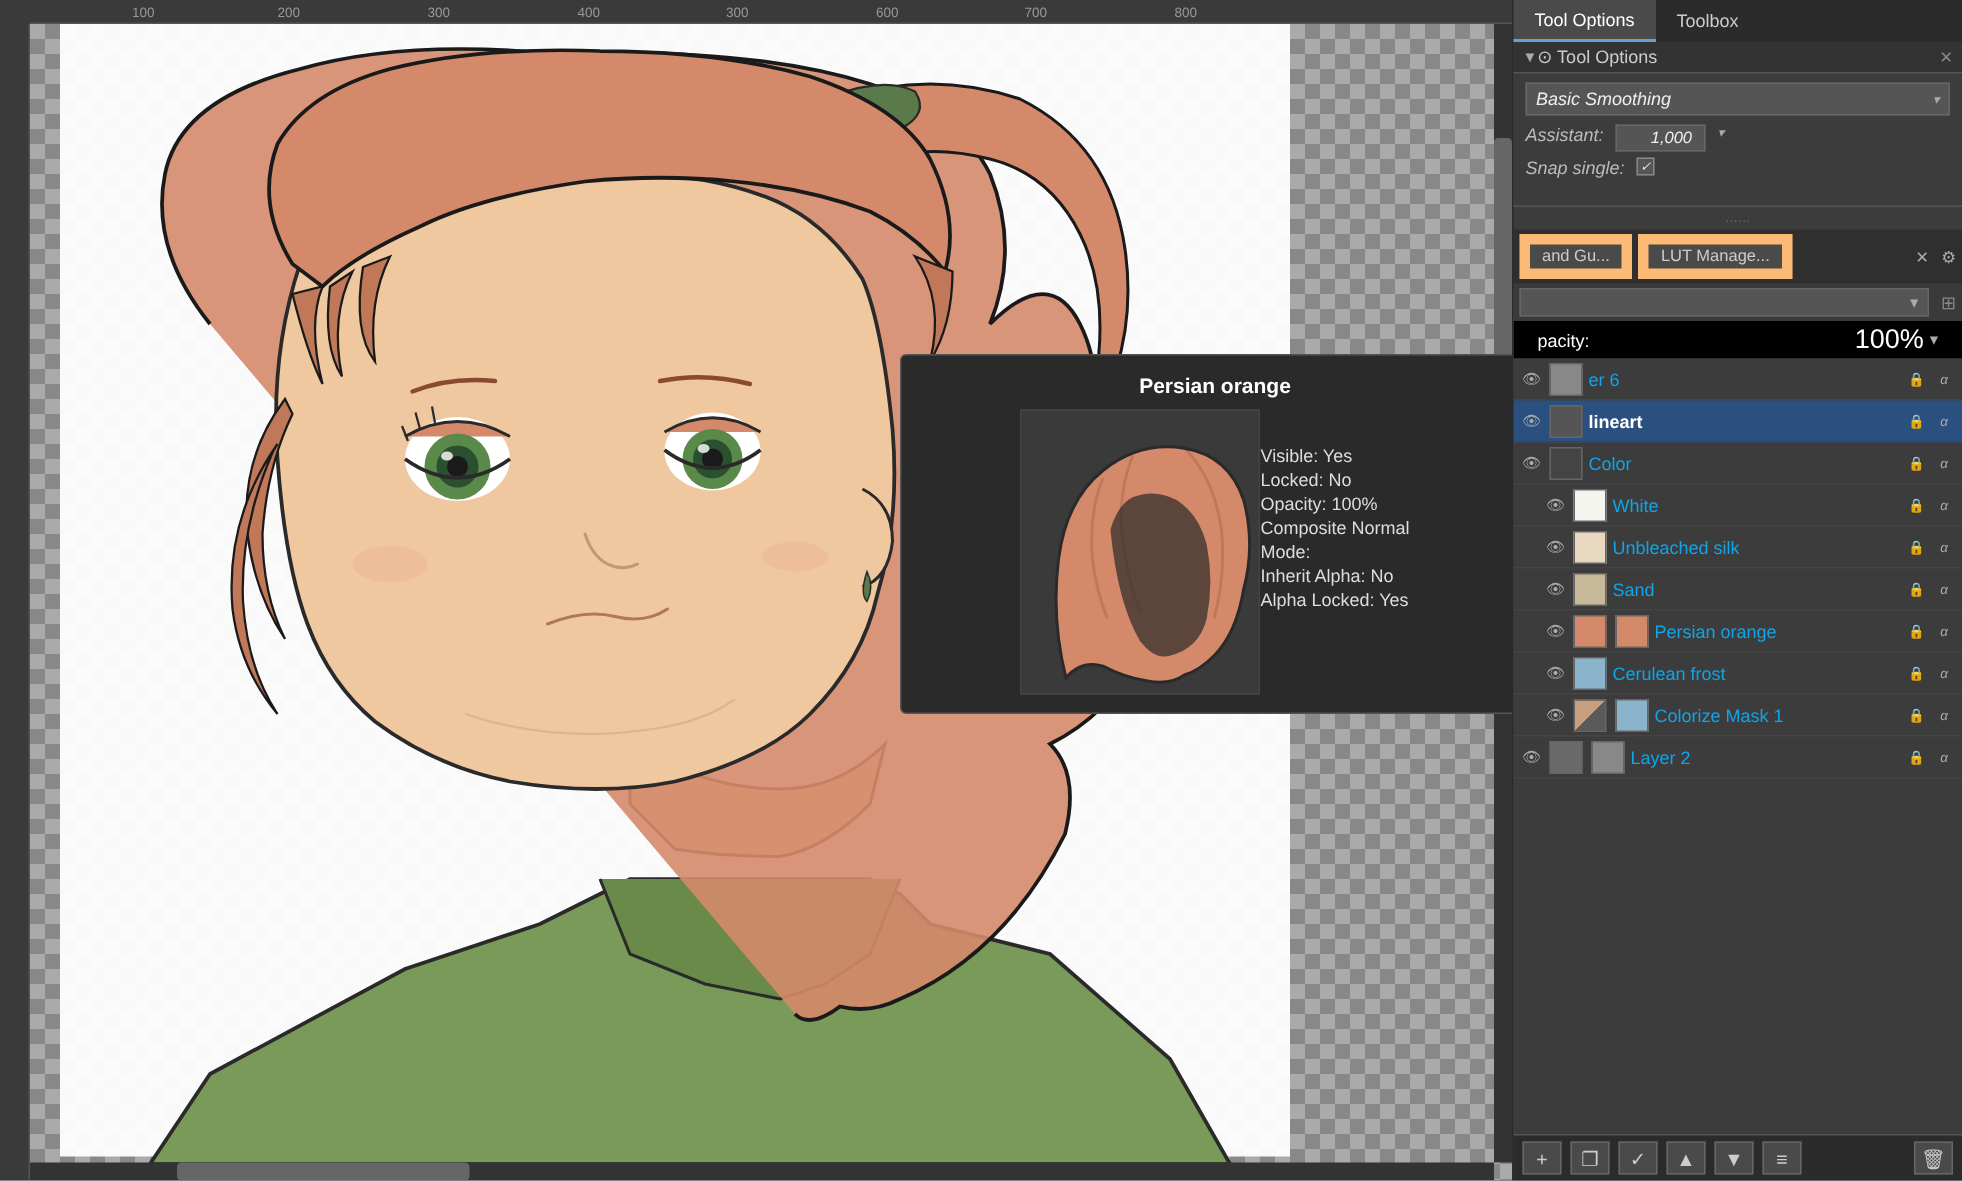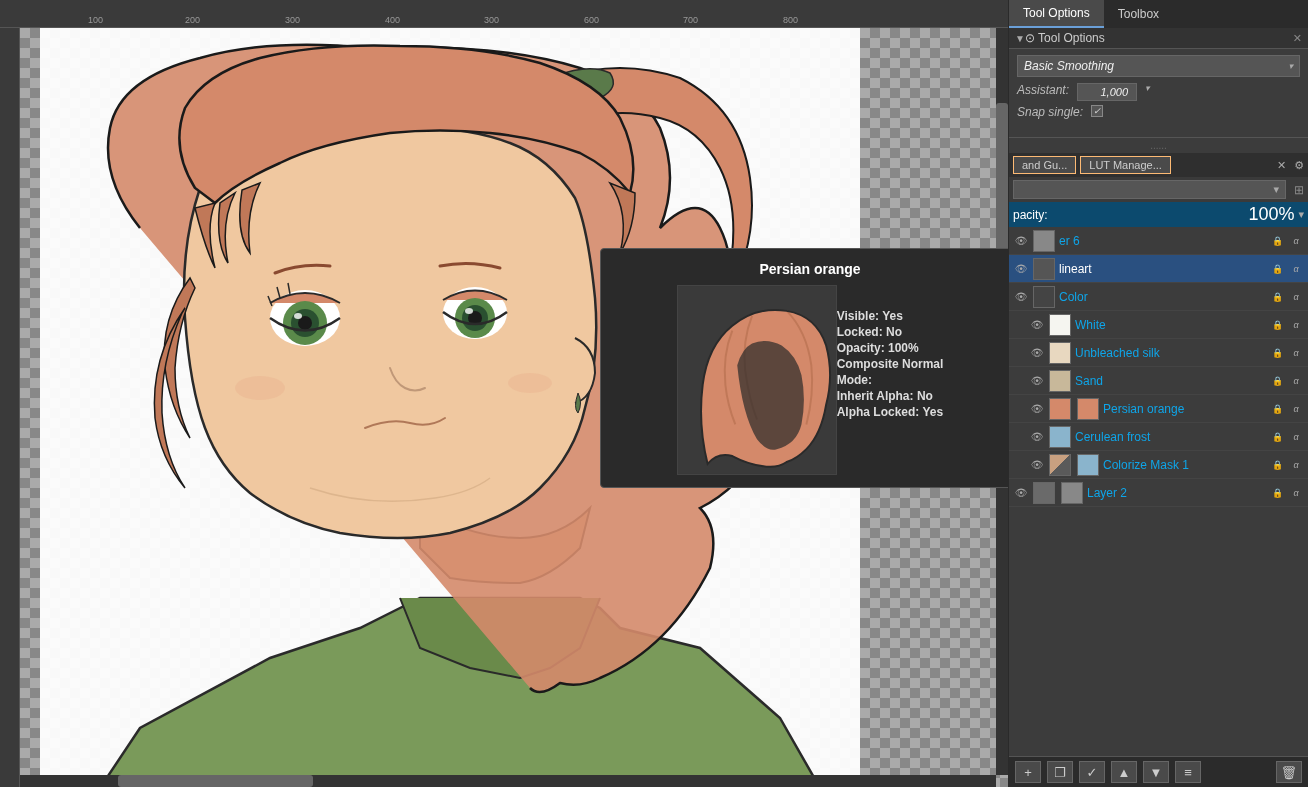--- a/index.html
+++ b/index.html
@@ -26,21 +26,21 @@
       flex: 1;
       background: #5a5a5a;
       display: flex;
       flex-direction: column;
       overflow: hidden;
       position: relative;
     }
 
     
     .ruler-top {
-      height: 28px;
+      height: 16px;
       background: #3a3a3a;
       border-bottom: 1px solid #555;
       display: flex;
       align-items: flex-end;
       padding-left: 20px;
       color: #aaa;
       font-size: 10px;
       position: relative;
       flex-shrink: 0;
     }
@@ -168,21 +168,20 @@
       padding-top: 24px;
     }
     .tooltip-wrapper {
       display: flex;
       flex-direction: column;
       align-items: center;
       flex: 1;
     }
     .tooltip-content {
       display: flex;
-      font-weight: bold;
     }
 
     
     .right-panel {
       width: 300px;
       background: #3c3c3c;
       display: flex;
       flex-direction: column;
       flex-shrink: 0;
       border-left: 1px solid #2a2a2a;
@@ -274,21 +273,21 @@
       display: flex;
       align-items: center;
       background: #2f2f2f;
       padding: 3px 4px;
       gap: 4px;
       flex-shrink: 0;
     }
 
     .layers-toolbar-btn {
       background: #4a4a4a;
-      border: 1px solid #fdba74;
+      border: 7px solid #fdba74;
       color: #ccc;
       padding: 2px 8px;
       font-size: 11px;
       cursor: pointer;
     }
 
     .layers-search-row {
       display: flex;
       align-items: center;
       padding: 3px 4px;
@@ -304,22 +303,22 @@
       padding: 2px 6px;
       font-size: 11px;
       display: flex;
       align-items: center;
       justify-content: space-between;
     }
 
     .opacity-row {
       display: flex;
       align-items: center;
-      background: #0c4a6e;
-      padding: 2px 4px;
+      background: #000000;
+      padding: 2px 16px;
       color: #fff;
       font-size: 12px;
     }
     .opacity-label {
       flex: 1;
     }
     .opacity-value {
       font-size: 18px;
     }
 
@@ -372,21 +371,21 @@
     .layer-name {
       flex: 1;
       color: #0ea5e9;
       font-size: 12px;
       white-space: nowrap;
       overflow: hidden;
       text-overflow: ellipsis;
     }
     .layer-name.bold {
       color: #fff;
-      font-weight: normal;
+      font-weight: bold;
     }
 
     .layer-actions {
       display: flex;
       gap: 2px;
     }
     .layer-action-btn {
       width: 16px;
       height: 16px;
       display: flex;

